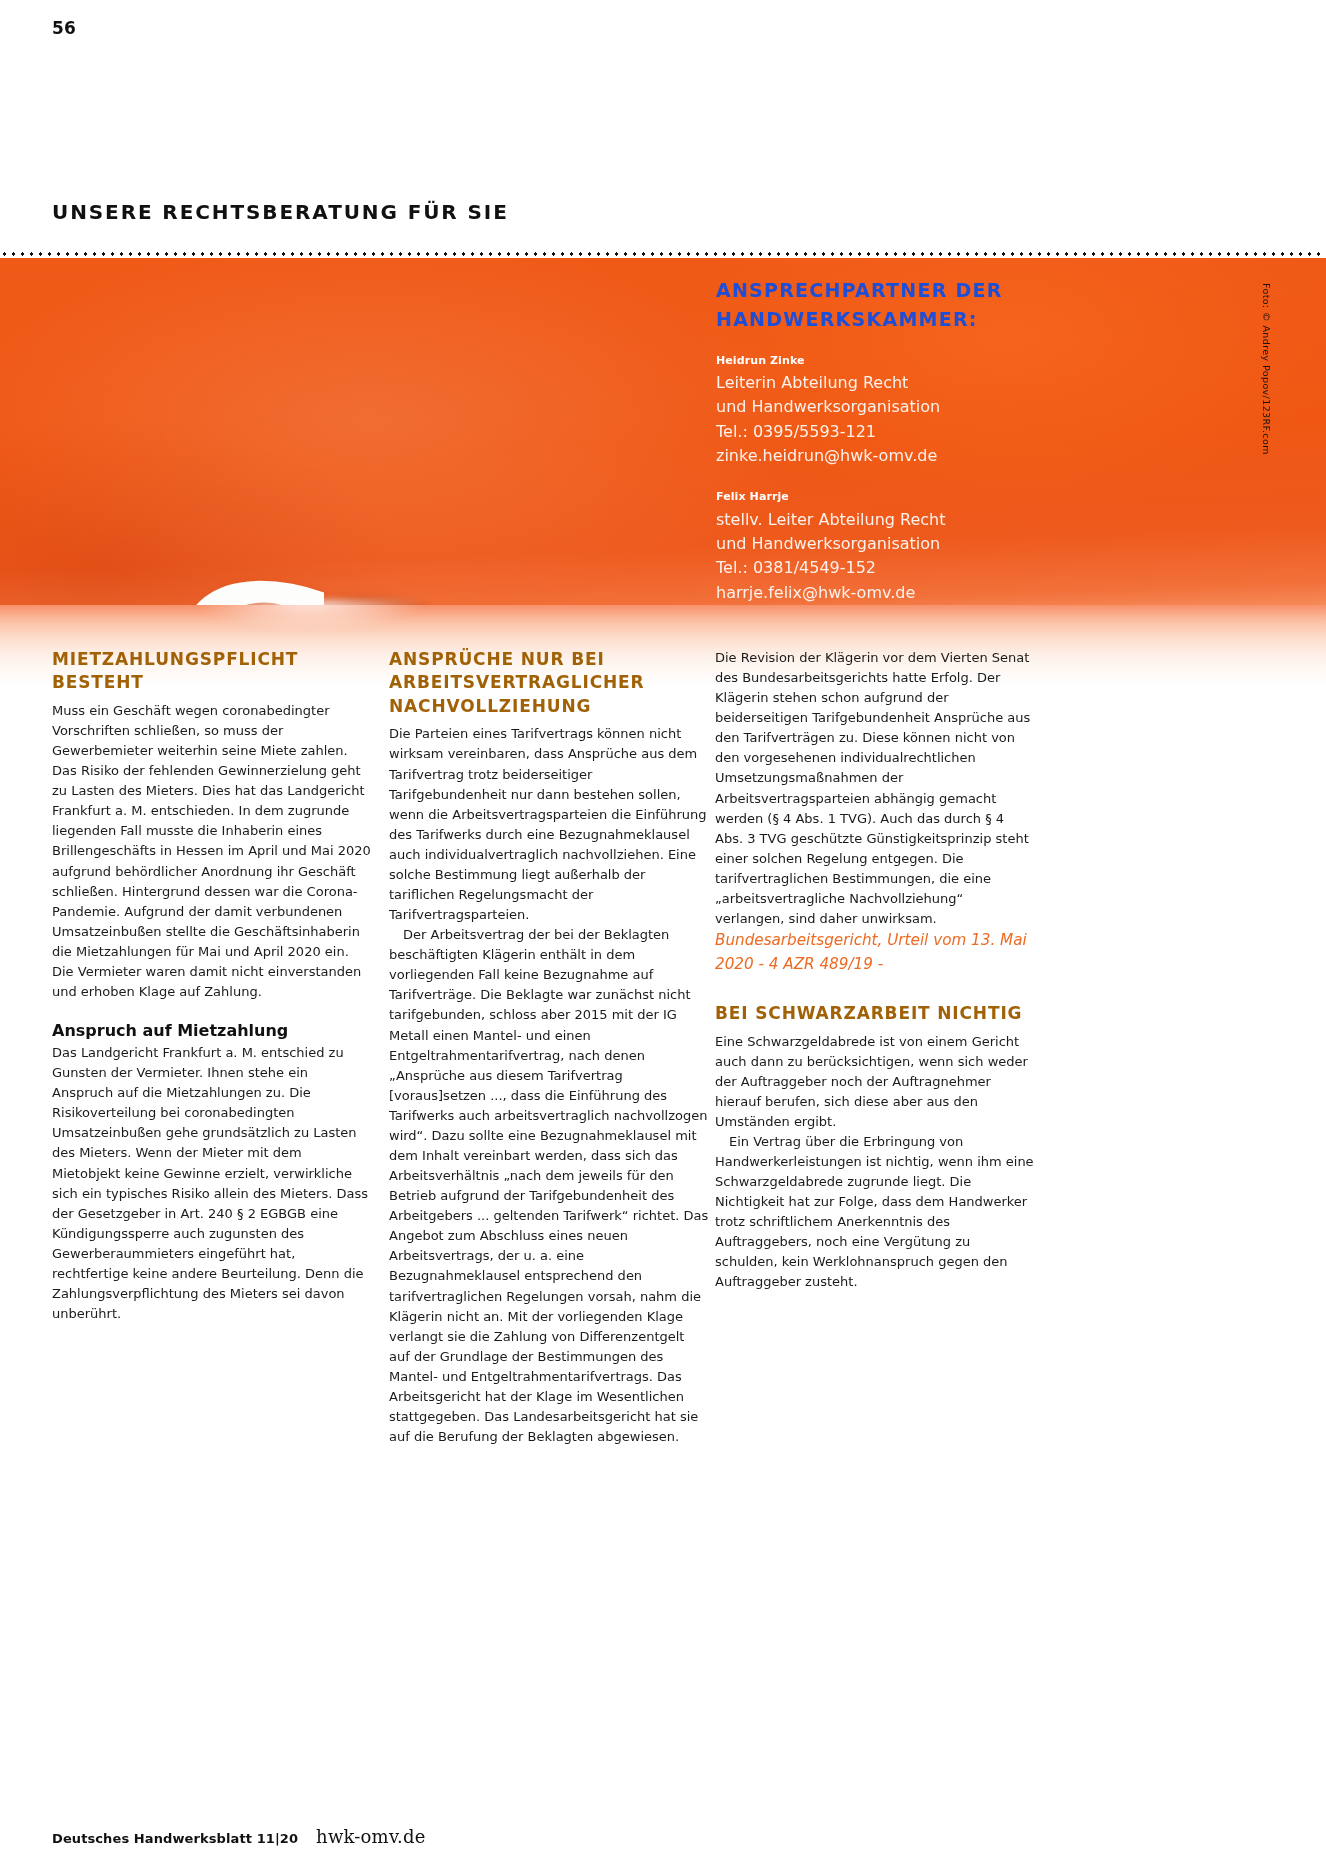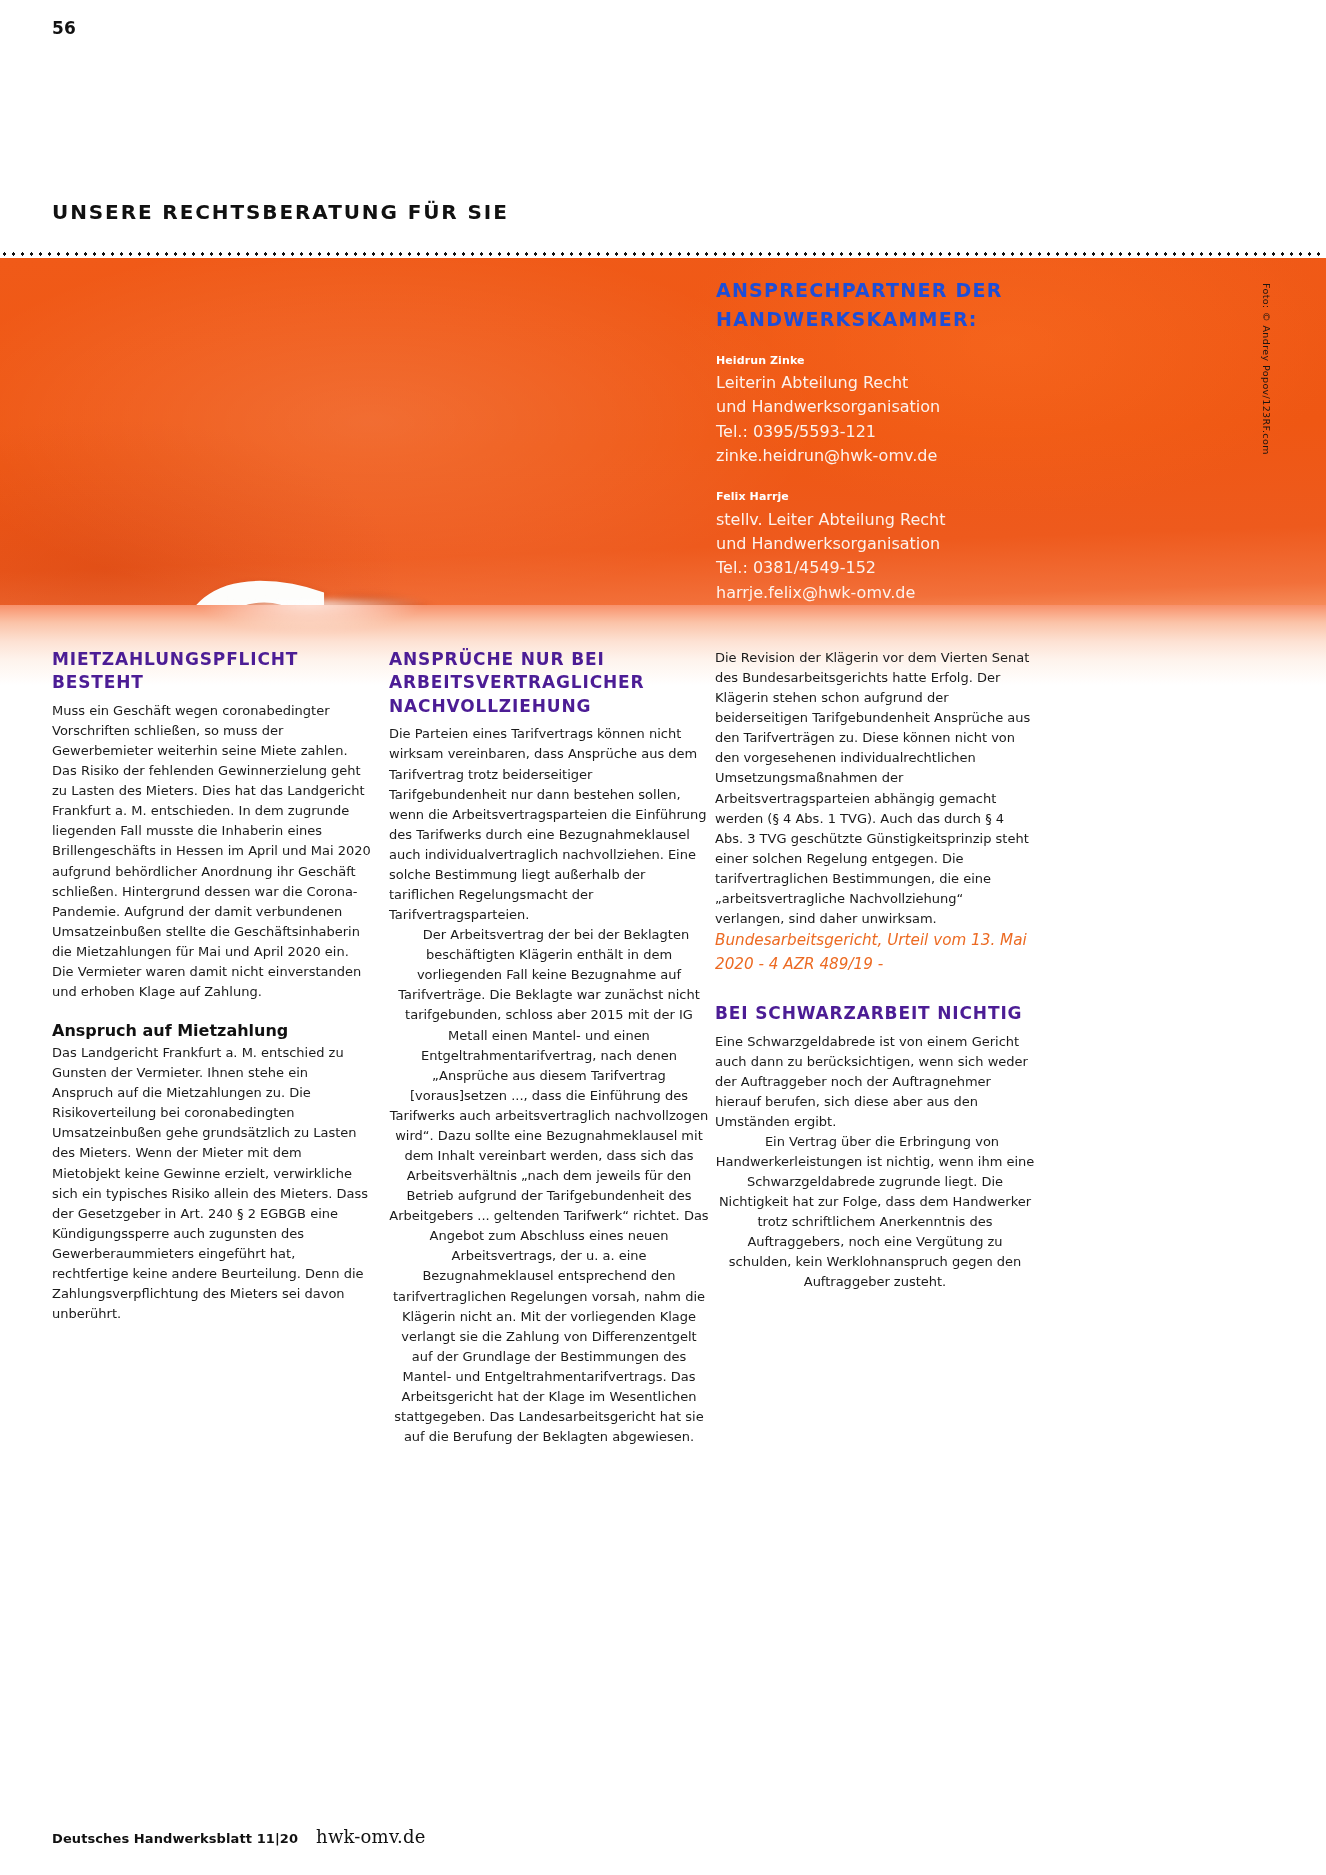--- a/index.html
+++ b/index.html
@@ -114,33 +114,33 @@
   .col{
     position:absolute;top:0;width:320px;
   }
   .col1{left:0;}
   .col2{left:337px;}
   .col3{left:663px;}
 
   h3.art-head{
     margin:0 0 6px 0;
     font-size:17px;font-weight:bold;letter-spacing:.85px;
-    text-transform:uppercase;color:#4c1d95;line-height:1.38;
+    text-transform:uppercase;color:#a16207;line-height:1.38;
   }
   h4.sub-head{
     margin:19px 0 3px 0;
     font-size:16px;font-weight:bold;color:#111;letter-spacing:0;
   }
   p.body{
     margin:0;
     font-size:13px;line-height:1.545;color:#1b1b1b;
     text-align:left;
     hyphens:none;
   }
-  p.body + p.body{text-indent:14px;text-align:center;}
+  p.body + p.body{text-indent:14px;}
   p.cite{
     margin:0;
     font-size:15.2px;line-height:1.545;
     font-style:italic;color:#ec6a22;
   }
   .gap-m{height:26px;}
 
   
   .footer{
     position:absolute;left:52px;top:1826px;

